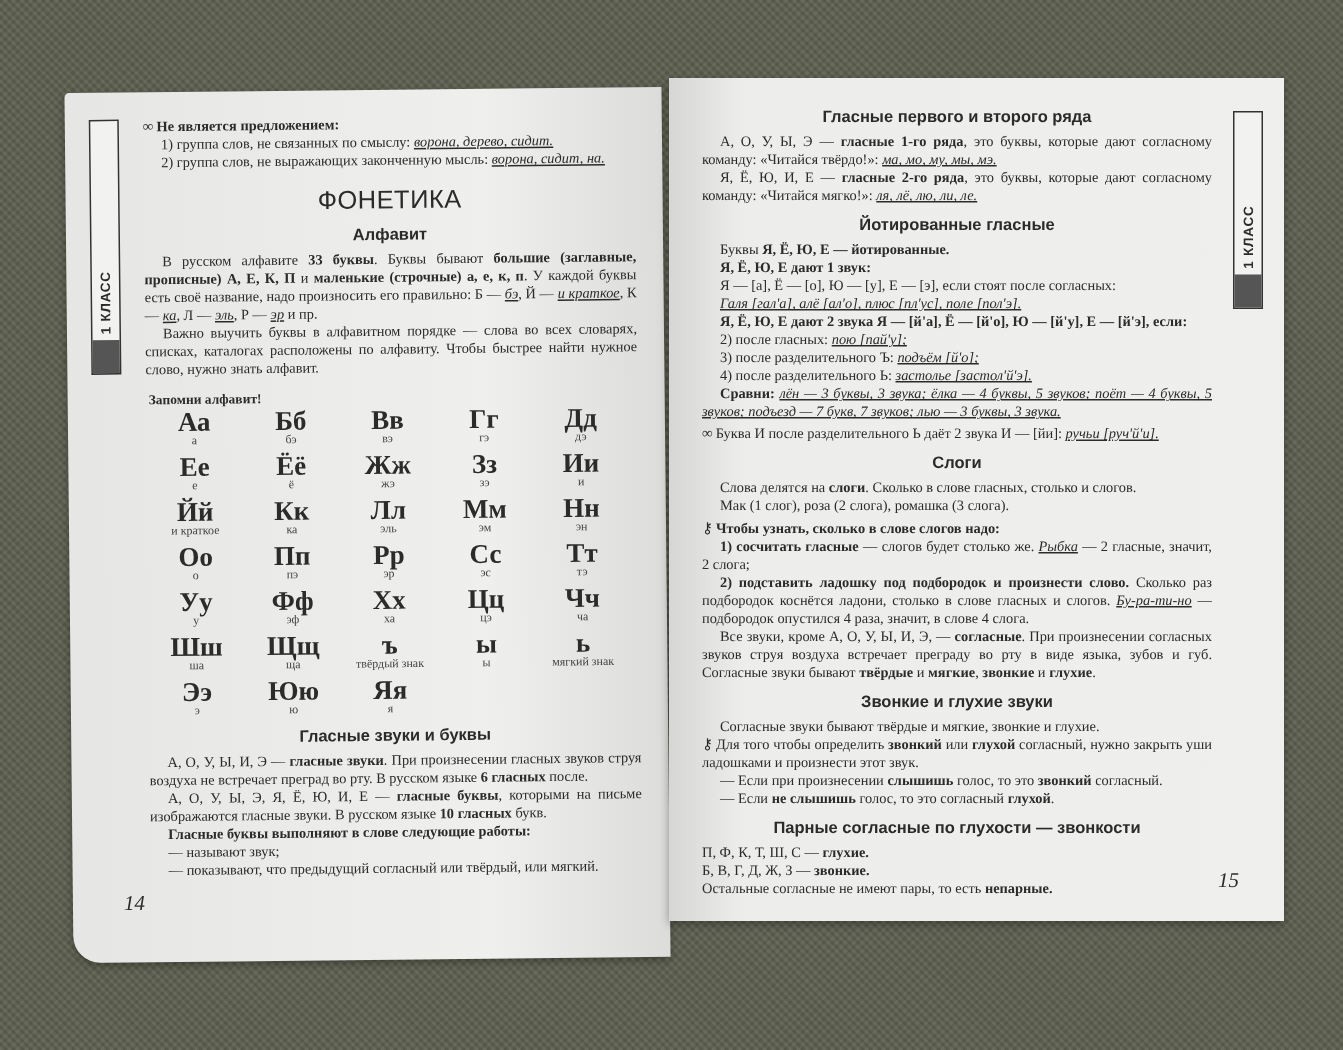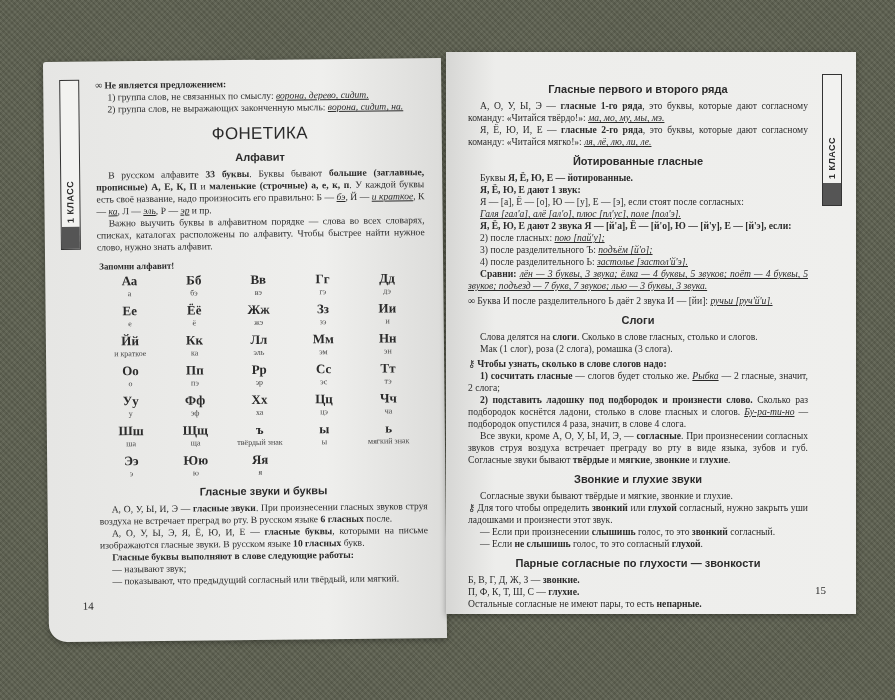--- a/index.html
+++ b/index.html
@@ -42,23 +42,23 @@
   p{margin:0;font-size:9.6px;line-height:12px;text-align:justify;}
   .ind{text-indent:12px;}
   b{font-weight:bold;}
   i{font-style:italic;text-decoration:underline;}
   .h-big{font-family:"Liberation Sans",sans-serif;font-size:17px;text-align:center;margin:10px 0 6px;letter-spacing:0.3px;}
   .h-sec{font-family:"Liberation Sans",sans-serif;font-weight:bold;font-size:11px;text-align:center;margin:7px 0 5px;}
   .note-icon{font-size:10px;margin-right:2px;}
   .alpha-title{font-weight:bold;font-size:9px;margin:8px 0 2px 2px;}
   .alphabet{display:grid;grid-template-columns:repeat(5,1fr);row-gap:4px;margin-right:6px;}
   .letter{display:flex;flex-direction:column;align-items:center;}
-  .letter .glyph{font-weight:bold;font-size:13px;line-height:16px;}
+  .letter .glyph{font-weight:bold;font-size:18px;line-height:16px;}
   .letter .name{font-size:8px;line-height:10px;color:#444;}
-  .pg-num{position:absolute;font-size:11px;}
+  .pg-num{position:absolute;font-size:14px;font-style:italic;}
   .left-num{left:34px;bottom:30px;}
   .right-num{right:30px;bottom:18px;}
 </style>
 </head>
 <body>
 
 <div class="page page-left">
   <div class="side-tab left-tab">
     <span class="tab-text">1 КЛАСС</span>
     <div class="tab-fill"></div>
@@ -227,21 +227,21 @@
 
   <div class="pg-num left-num">14</div>
 </div>
 
 <div class="page page-right">
   <div class="side-tab right-tab">
     <span class="tab-text">1 КЛАСС</span>
     <div class="tab-fill"></div>
   </div>
 
-  <div class="h-sec" style="margin-top:15px">Гласные первого и второго ряда</div>
+  <div class="h-sec" style="margin-top:4px">Гласные первого и второго ряда</div>
   <p class="ind">
     <span>А, О, У, Ы, Э — </span><b>гласные 1-го ряда</b><span>, это буквы, которые дают согласному команду: «Читайся твёрдо!»: </span><i>ма, мо, му, мы, мэ.</i>
   </p>
   <p class="ind">
     <span>Я, Ё, Ю, И, Е — </span><b>гласные 2-го ряда</b><span>, это буквы, которые дают согласному команду: «Читайся мягко!»: </span><i>ля, лё, лю, ли, ле.</i>
   </p>
 
   <div class="h-sec">Йотированные гласные</div>
   <p class="ind"><span>Буквы </span><b>Я, Ё, Ю, Е — йотированные.</b></p>
   <p class="ind"><b>Я, Ё, Ю, Е дают 1 звук:</b></p>
@@ -265,18 +265,18 @@
     <span>Все звуки, кроме А, О, У, Ы, И, Э, — </span><b>согласные</b><span>. При произнесении согласных звуков струя воздуха встречает преграду во рту в виде языка, зубов и губ. Согласные звуки бывают </span><b>твёрдые</b><span> и </span><b>мягкие</b><span>, </span><b>звонкие</b><span> и </span><b>глухие</b><span>.</span>
   </p>
 
   <div class="h-sec">Звонкие и глухие звуки</div>
   <p class="ind">Согласные звуки бывают твёрдые и мягкие, звонкие и глухие.</p>
   <p><span class="note-icon">⚷</span><span>Для того чтобы определить </span><b>звонкий</b><span> или </span><b>глухой</b><span> согласный, нужно закрыть уши ладошками и произнести этот звук.</span></p>
   <p class="ind"><span>— Если при произнесении </span><b>слышишь</b><span> голос, то это </span><b>звонкий</b><span> согласный.</span></p>
   <p class="ind"><span>— Если </span><b>не слышишь</b><span> голос, то это согласный </span><b>глухой</b><span>.</span></p>
 
   <div class="h-sec">Парные согласные по глухости — звонкости</div>
+  <p><span>П, Ф, К, Т, Ш, С — </span><b>глухие.</b></p>
   <p><span>Б, В, Г, Д, Ж, З — </span><b>звонкие.</b></p>
-  <p><span>П, Ф, К, Т, Ш, С — </span><b>глухие.</b></p>
   <p><span>Остальные согласные не имеют пары, то есть </span><b>непарные.</b></p>
 
   <div class="pg-num right-num">15</div>
 </div>
 
 </body></html>

